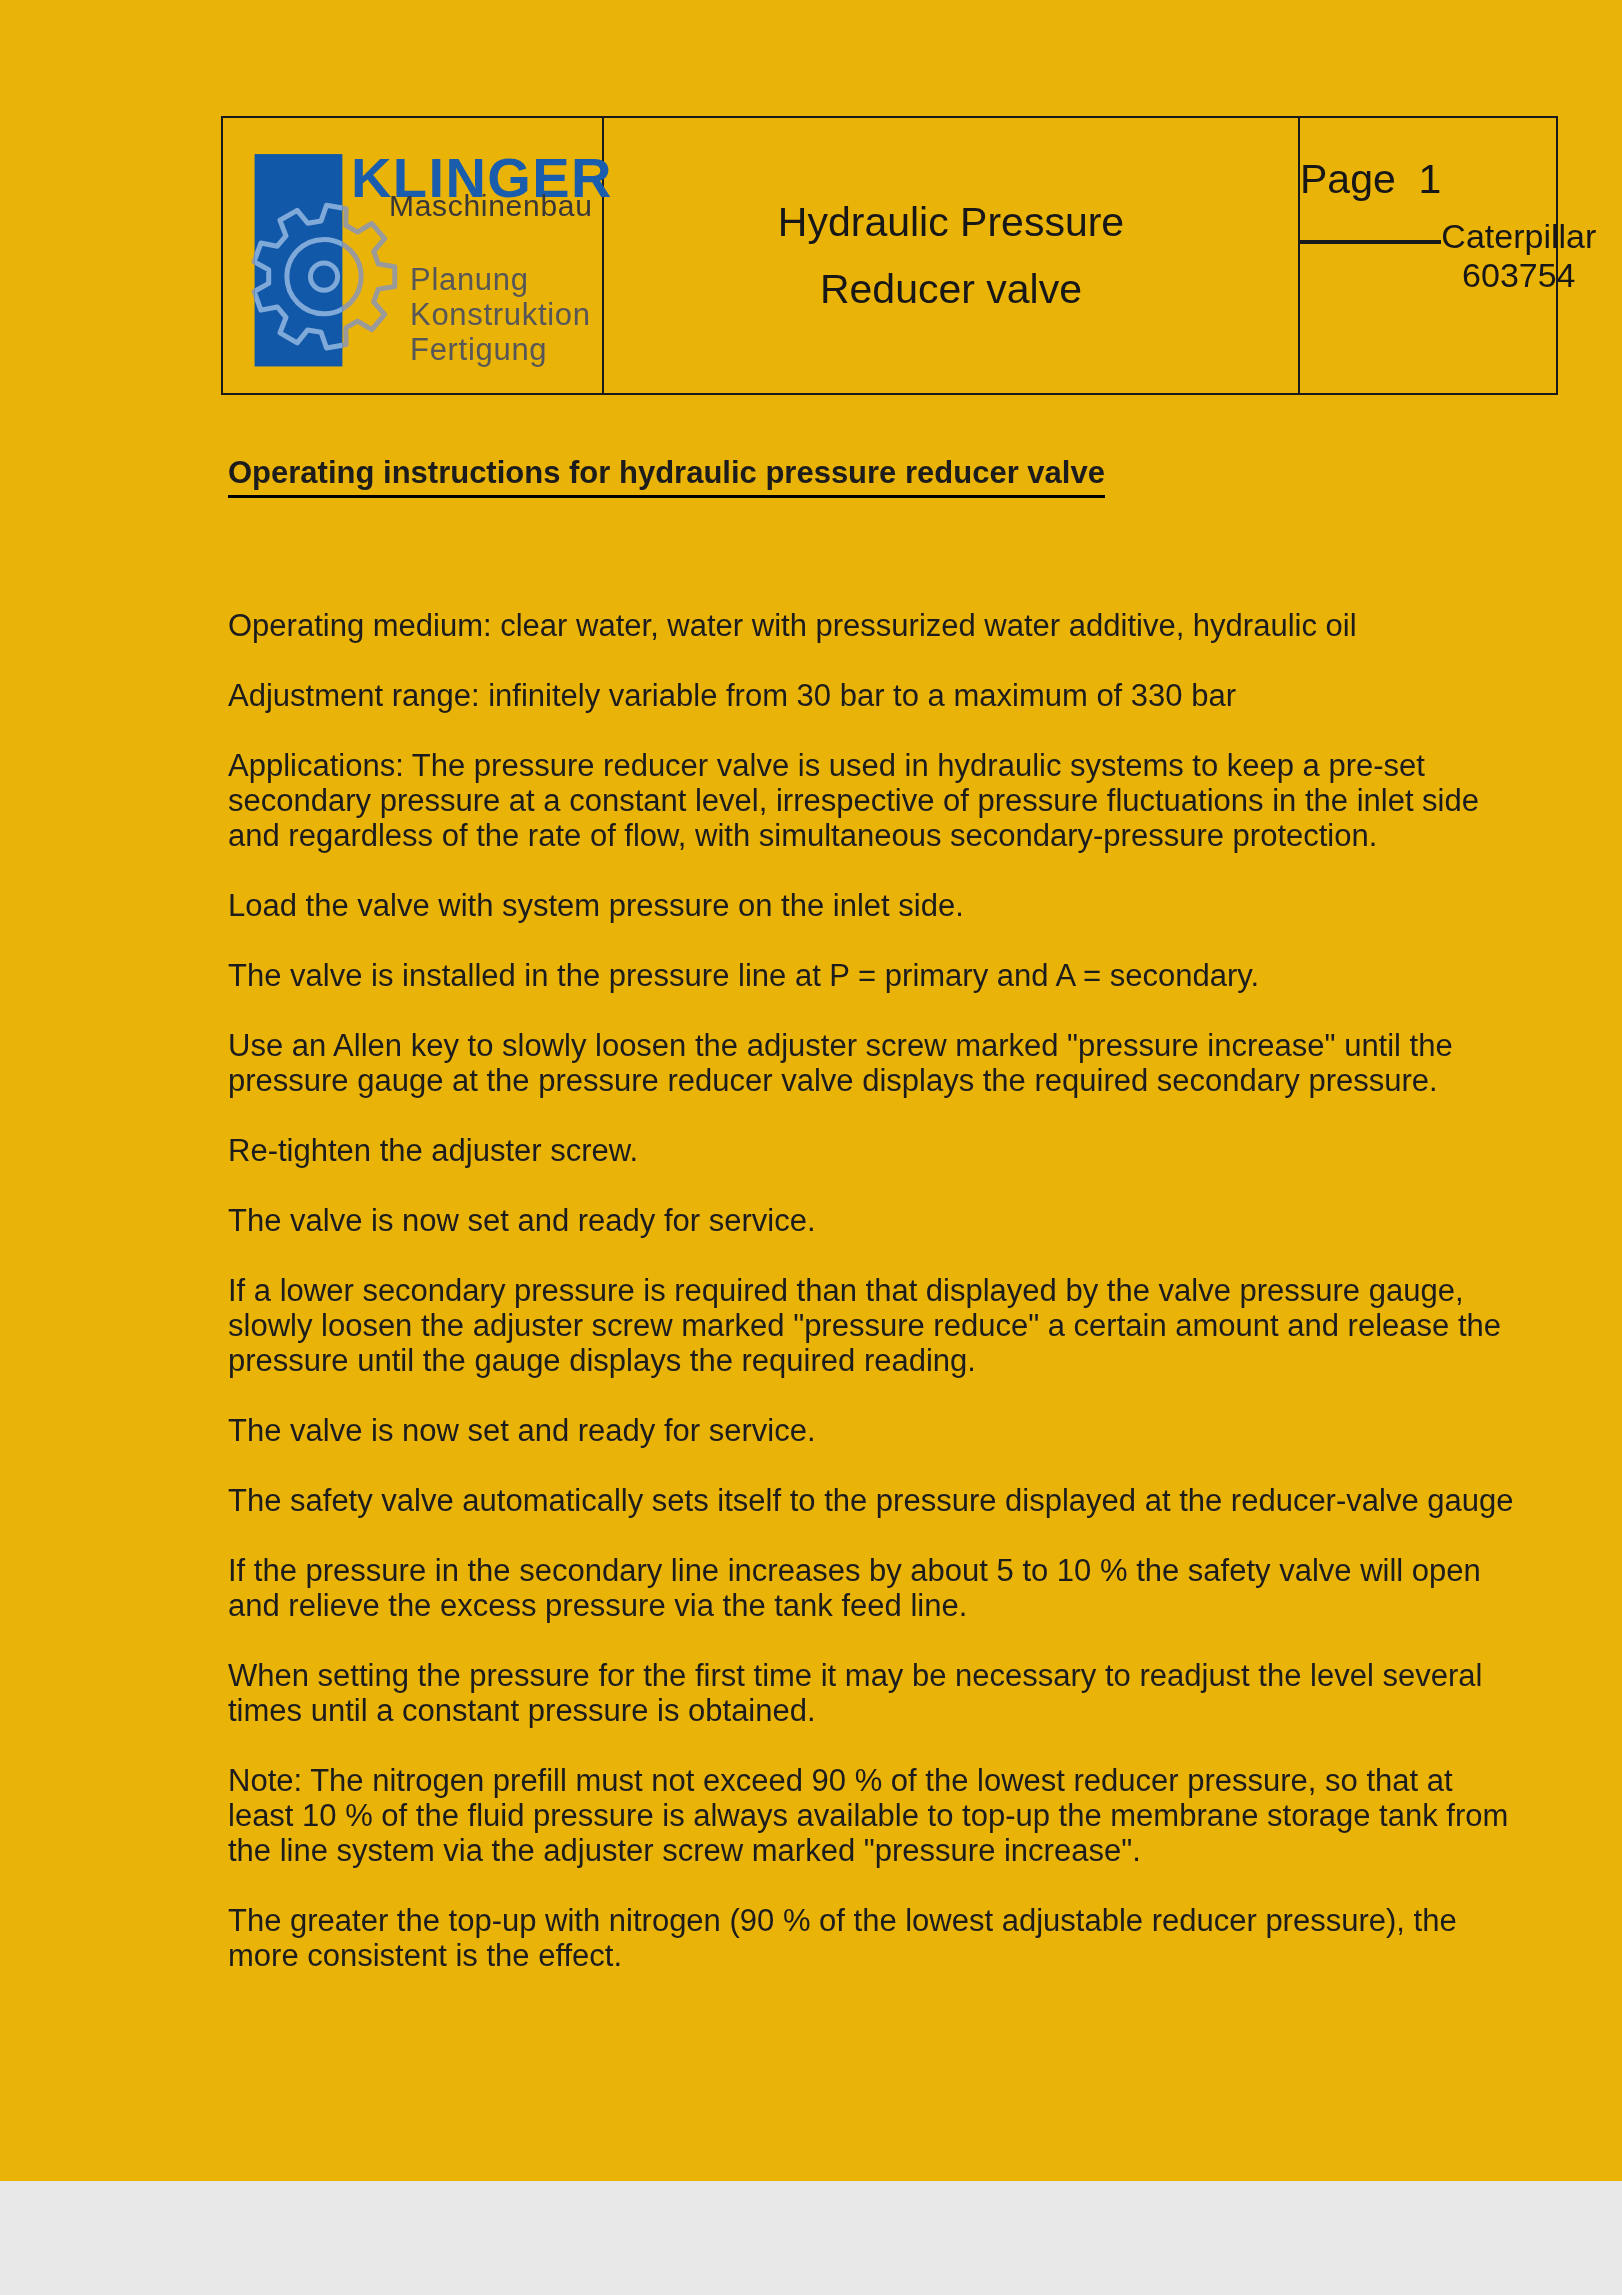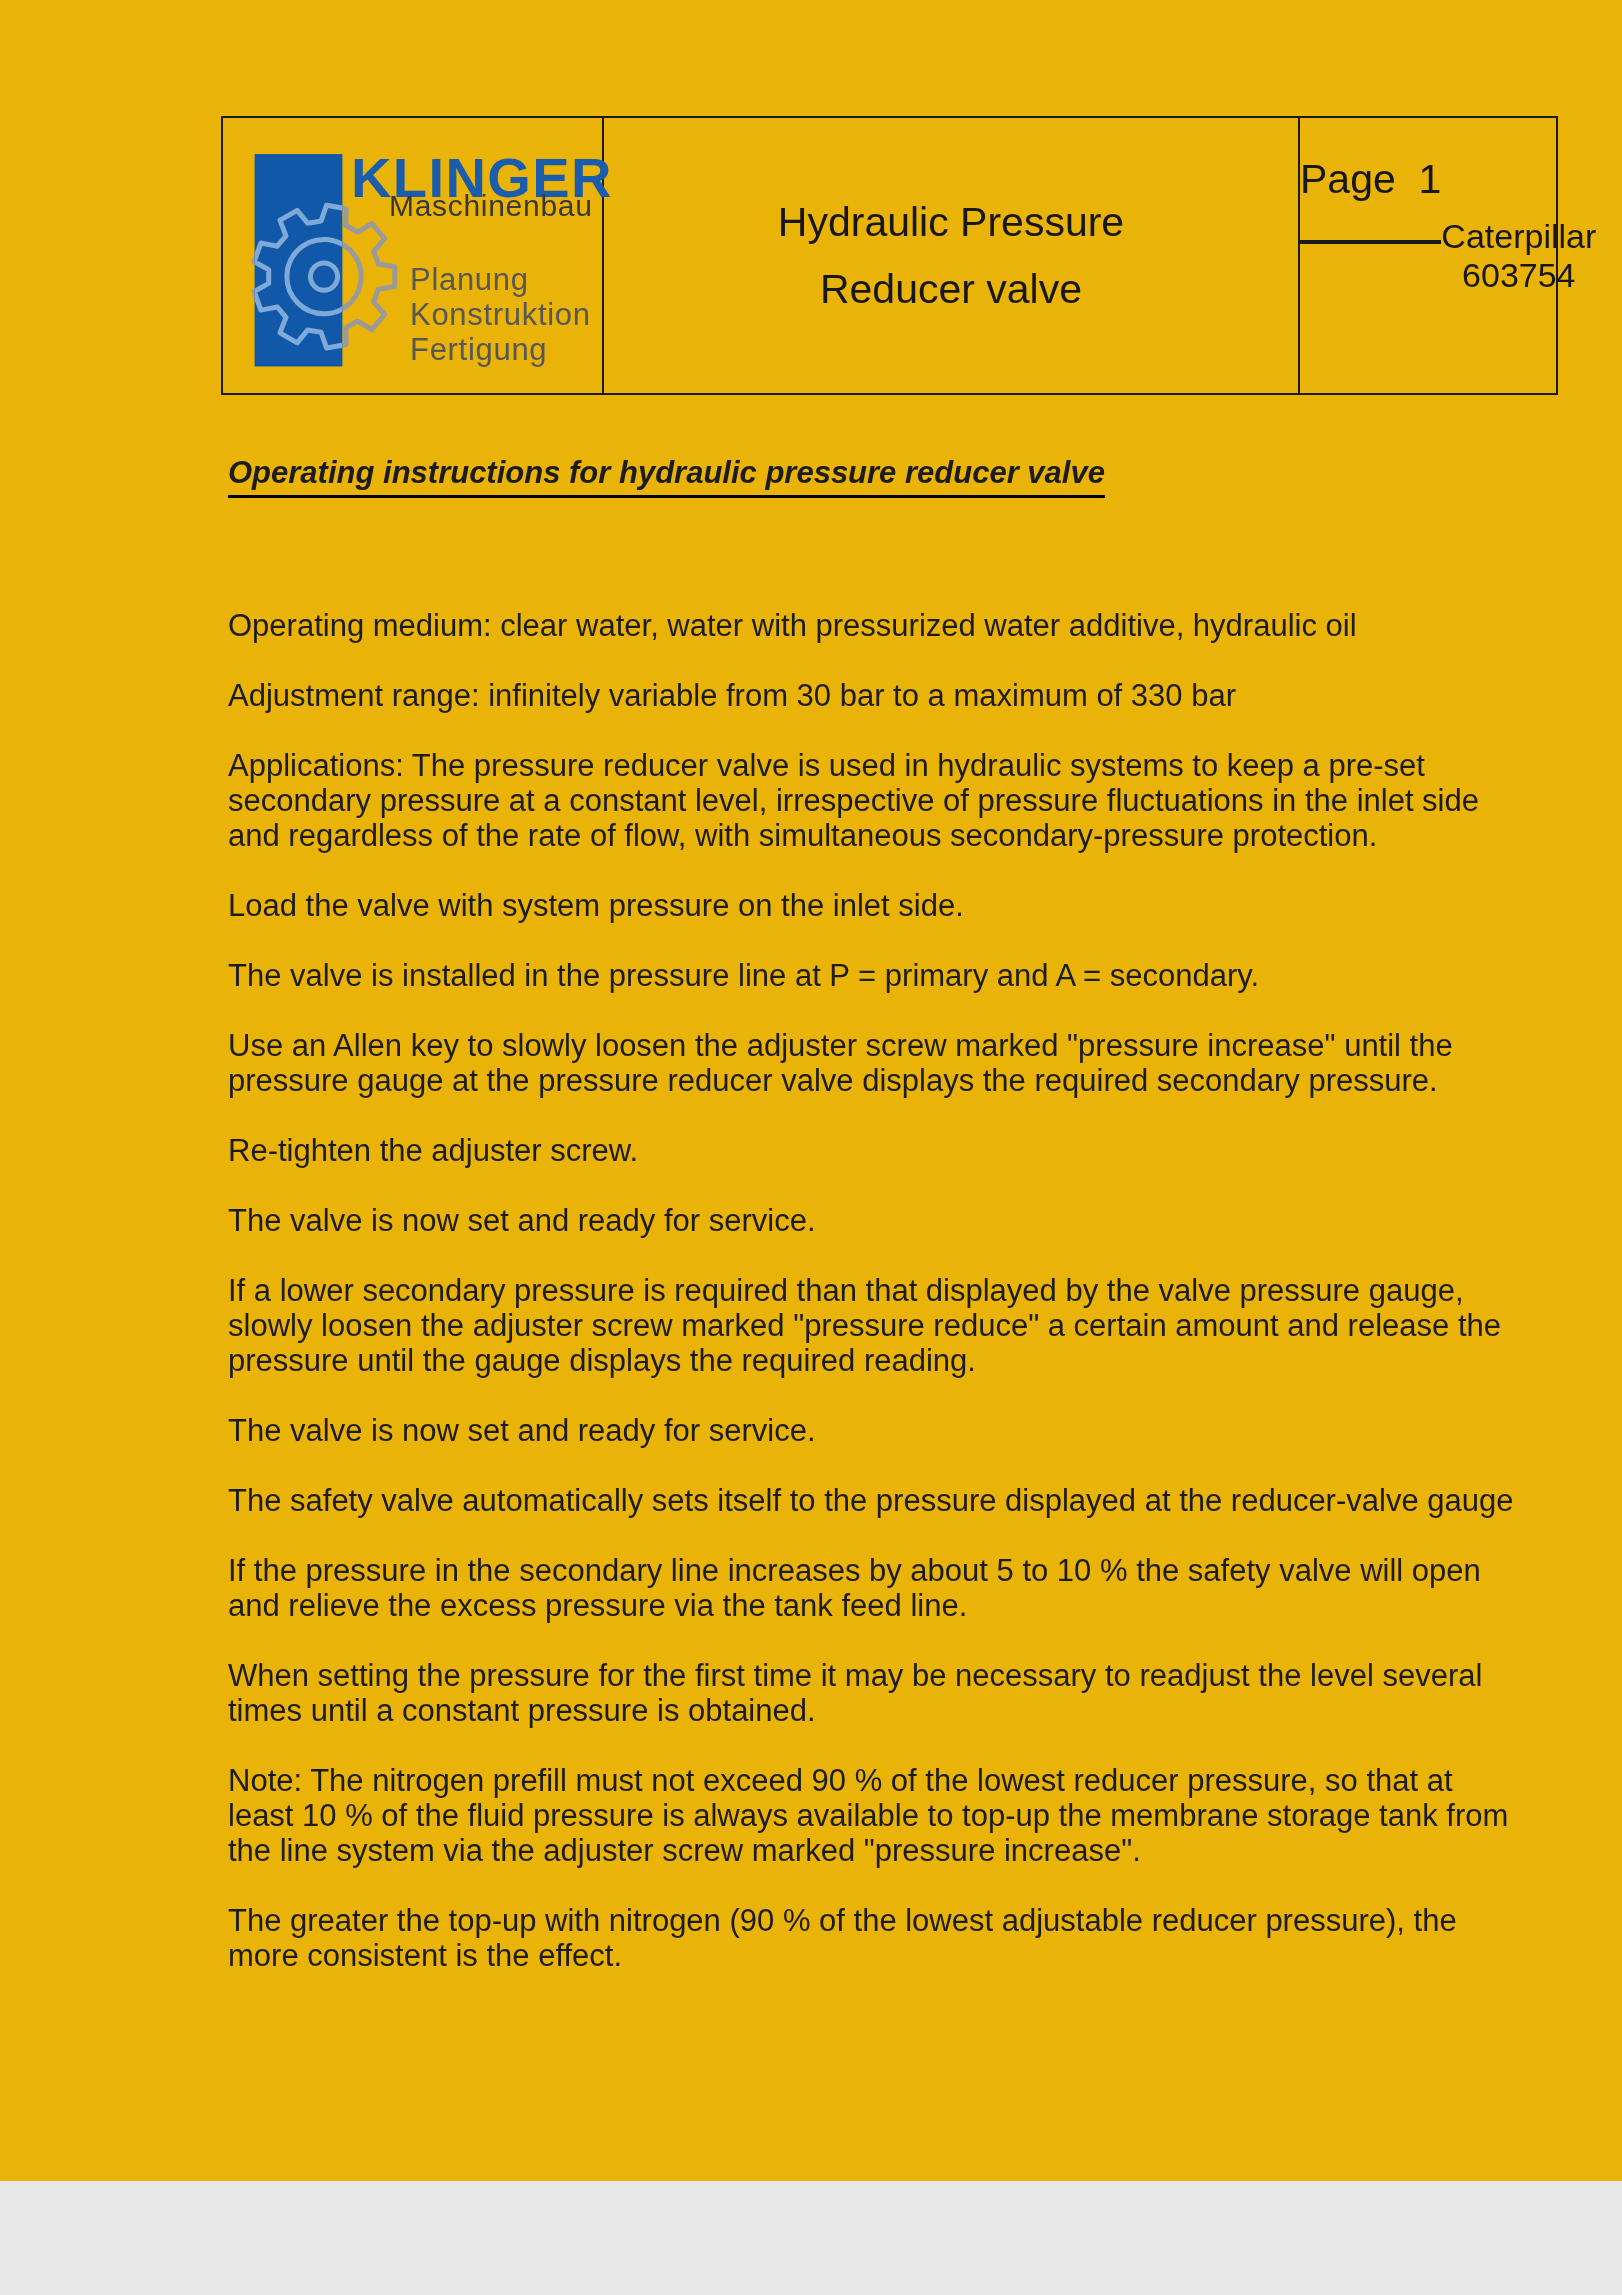--- a/index.html
+++ b/index.html
@@ -36,21 +36,21 @@
     height:122px; flex:none; display:flex; align-items:center; justify-content:center;
     border-bottom:4.1px solid #1a1a1a; white-space:pre;
   }
   .ref-row{
     flex:1; display:flex; flex-direction:column; align-items:center; justify-content:center;
     font-size:34px; line-height:39px;
   }
   
   .body-col{ position:absolute; left:228px; top:455px; width:1288px; }
   .doc-heading{ font-size:31px; font-weight:bold; margin:0 0 117px 0; }
-  .doc-heading span{ border-bottom:3.4px solid #000; padding-bottom:4.8px;font-style:italic; }
+  .doc-heading span{ border-bottom:3.4px solid #000; padding-bottom:4.8px; }
   .body-col p{ font-size:31px; line-height:35px; margin:0 0 35px 0; }
   .body-col p.sp-xl{ margin-top:35px; }
   
   .footer-rule{ position:absolute; left:221px; top:2199px; width:1335px; height:5.5px; background:#161616; }
   .footer-left{ position:absolute; left:230px; top:2220px; font-size:26px; color:#232323; }
   .footer-center{ position:absolute; left:906px; top:2220px; font-size:26px; color:#232323; }
 </style>
 </head>
 <body>
 

